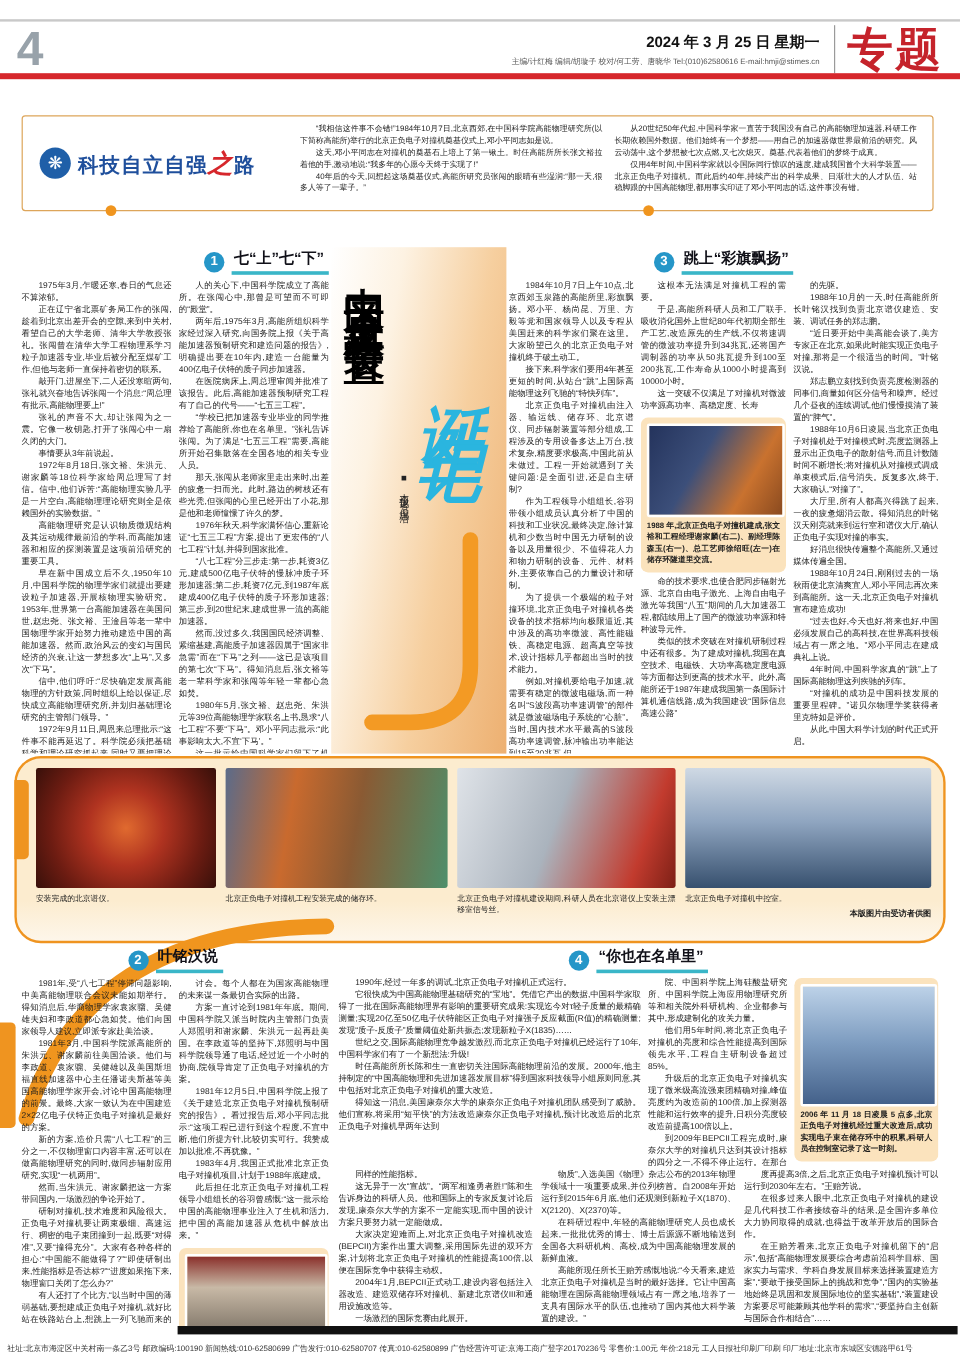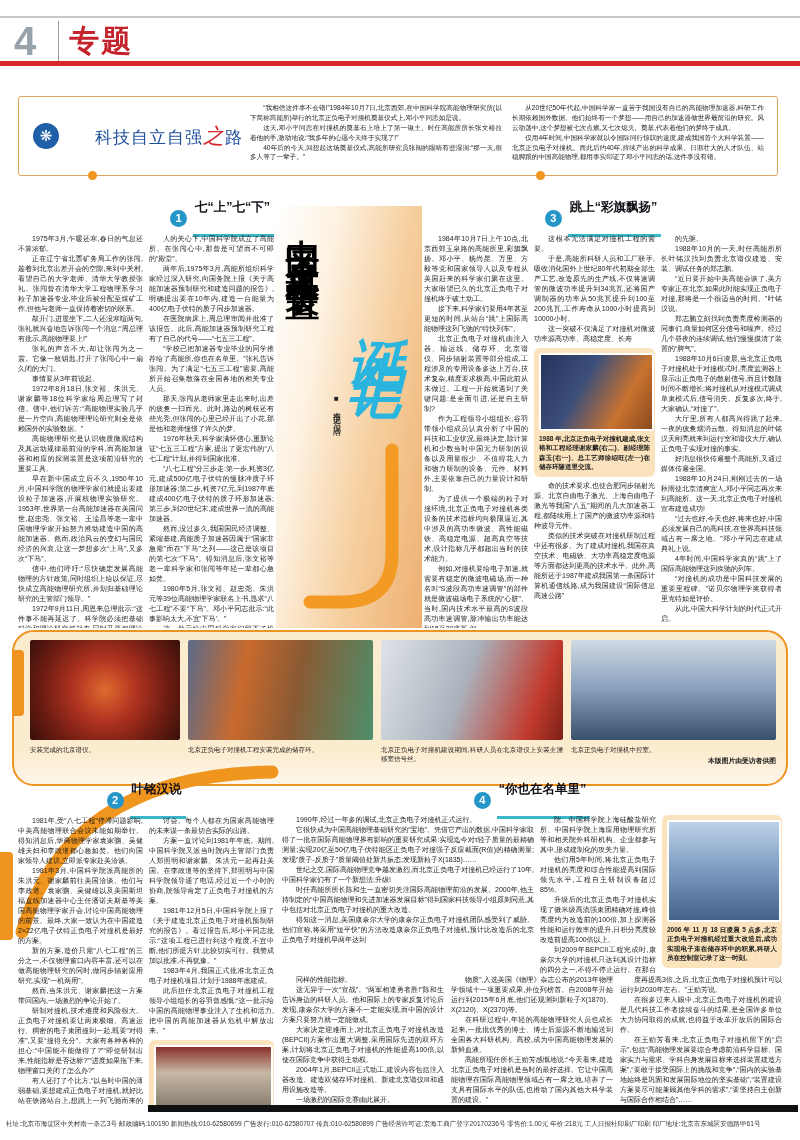--- a/index.html
+++ b/index.html
@@ -8,40 +8,40 @@
   
   .top-rule{position:absolute;left:0;top:16px;width:800px;height:2px;background:#c9c9c9;}
   .header{position:absolute;left:14px;top:24px;width:772px;height:34px;display:flex;align-items:center;}
   .pageno{font-size:40px;line-height:34px;color:#98a2aa;font-weight:bold;margin-right:10px;}
   .masthead{font-family:"DejaVu Serif",serif;font-style:italic;font-weight:bold;
             font-size:31px;color:#c5232b;letter-spacing:2px;white-space:nowrap;}
   .head-right{margin-left:auto;text-align:right;}
   .head-date{font-size:12.5px;font-weight:bold;color:#111;}
   .head-staff{font-size:6.5px;color:#555;margin-top:3px;}
   .head-divider{width:1px;height:40px;background:#9a9a9a;margin:0 10px 0 12px;}
-  .section-label{font-size:30px;font-weight:bold;color:#c5232b;letter-spacing:2px;white-space:nowrap;}
+  .section-label{font-size:38px;font-weight:bold;color:#c5232b;letter-spacing:2px;white-space:nowrap;}
   .red-bar{position:absolute;left:0;top:61px;width:800px;height:5px;background:#d6272c;}
   
   .intro-box{position:absolute;left:18px;top:96px;width:760px;height:80px;
              border:1px solid #dda55a;border-radius:3px;display:flex;align-items:stretch;padding:6px 8px;box-sizing:border-box;}
   .badge{width:212px;display:flex;align-items:center;gap:6px;padding-left:6px;}
   .badge-icon{width:26px;height:26px;border-radius:50%;background:#1f5fa8;color:#fff;
               display:flex;align-items:center;justify-content:center;font-size:15px;flex:0 0 auto;}
-  .badge-text{font-size:17px;font-weight:normal;color:#1f4f9c;letter-spacing:1px;white-space:nowrap;margin-left:30px;}
+  .badge-text{font-size:17px;font-weight:bold;color:#1f4f9c;letter-spacing:1px;white-space:nowrap;}
   .badge-accent{color:#d6272c;font-family:"DejaVu Serif",serif;font-style:italic;font-size:21px;}
   .intro-col{flex:1;font-size:6.6px;line-height:1.5;color:#222;overflow:hidden;padding:0 5px;}
   .intro-col p{margin:0;text-indent:2em;text-align:justify;}
   .dot{position:absolute;width:9px;height:9px;border-radius:50%;background:#f0951e;}
   .dot1{left:88px;top:171px;}
   .dot2{left:536px;top:171px;}
   
   .sec-head{display:flex;align-items:center;gap:6px;height:24px;flex:0 0 auto;}
   .sec-num{width:17px;height:17px;border-radius:50%;background:#2596c8;color:#fff;font-weight:bold;
            display:flex;align-items:center;justify-content:center;font-size:11px;flex:0 0 auto;}
-  .sec-title{font-size:12.5px;font-weight:bold;color:#101018;border-bottom:3px solid #3ab6c8;padding:0 4px 18px 2px;white-space:nowrap;}
+  .sec-title{font-size:12.5px;font-weight:bold;color:#101018;border-bottom:3px solid #3ab6c8;padding:0 4px 2px 2px;white-space:nowrap;}
   
   .central{position:absolute;left:18px;top:206px;width:764px;height:422px;display:flex;gap:2px;}
   .sec{display:flex;flex-direction:column;}
   .sec1{width:256px;}
   .sec3{width:358px;}
   .cols{display:flex;gap:6px;flex:1;overflow:hidden;margin-top:4px;}
   .col{flex:1;font-size:7px;line-height:1.43;overflow:hidden;color:#1c1c1c;}
   .col p{margin:0;text-indent:2em;text-align:justify;}
   .col .chunk p{margin:0;text-indent:2em;text-align:justify;}
   .col-narrow{flex:0 0 104px;}
@@ -95,20 +95,24 @@
 </style>
 </head>
 <body>
 
 <div class="page">
 
   <div class="top-rule"></div>
 
   <div class="header">
     <div class="pageno">4</div>
+    <div class="head-right">
+      <div class="head-date">2024 年 3 月 25 日 星期一</div>
+      <div class="head-staff">主编/计红梅 编辑/胡璇子 校对/何工劳、唐晓华 Tel:(010)62580616 E-mail:hmji@stimes.cn</div>
+    </div>
     <div class="head-divider"></div>
     <div class="section-label">专题</div>
   </div>
   <div class="red-bar"></div>
 
   <section class="intro-box">
     <div class="badge">
       <span class="badge-icon">❋</span>
       <span class="badge-text"><span>科技自立自强</span><span class="badge-accent">之</span><span>路</span></span>
     </div>

